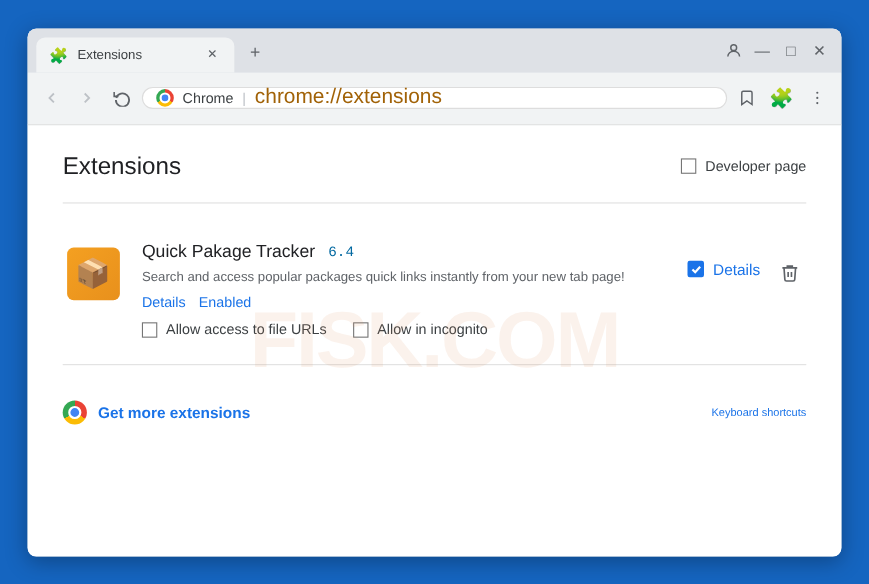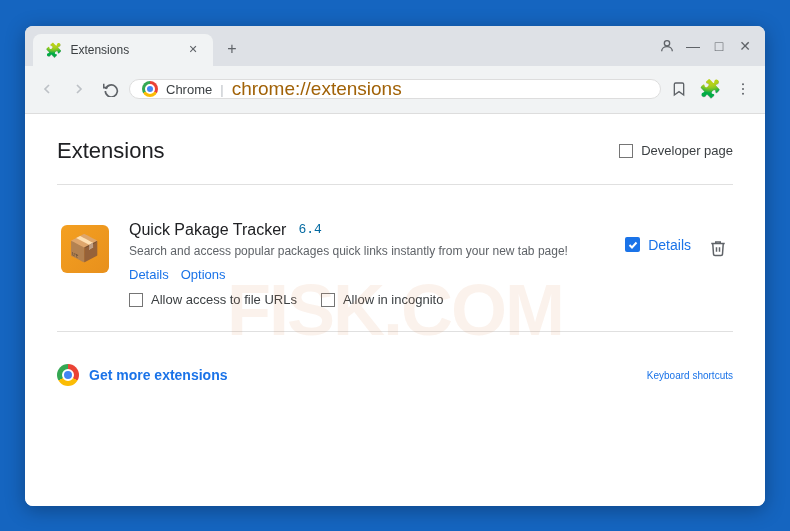--- a/index.html
+++ b/index.html
@@ -482,21 +482,21 @@
         </div>
       </div>
       <div class="extension-body">
         <div class="extension-header">
           <span class="extension-name">Quick Pakage Tracker</span>
           <span class="extension-version">6.4</span>
         </div>
         <p class="extension-desc">Search and access popular packages quick links instantly from your new tab page!</p>
         <div class="extension-links">
           <a class="ext-link">Details</a>
-          <a class="ext-link">Options</a>
+          <a class="ext-link">Enabled</a>
         </div>
         <div class="extension-checkboxes">
           <div class="ext-check-item">
             <div class="ext-checkbox"></div>
             <span>Allow access to file URLs</span>
           </div>
           <div class="ext-check-item">
             <div class="ext-checkbox"></div>
             <span>Allow in incognito</span>
           </div>

